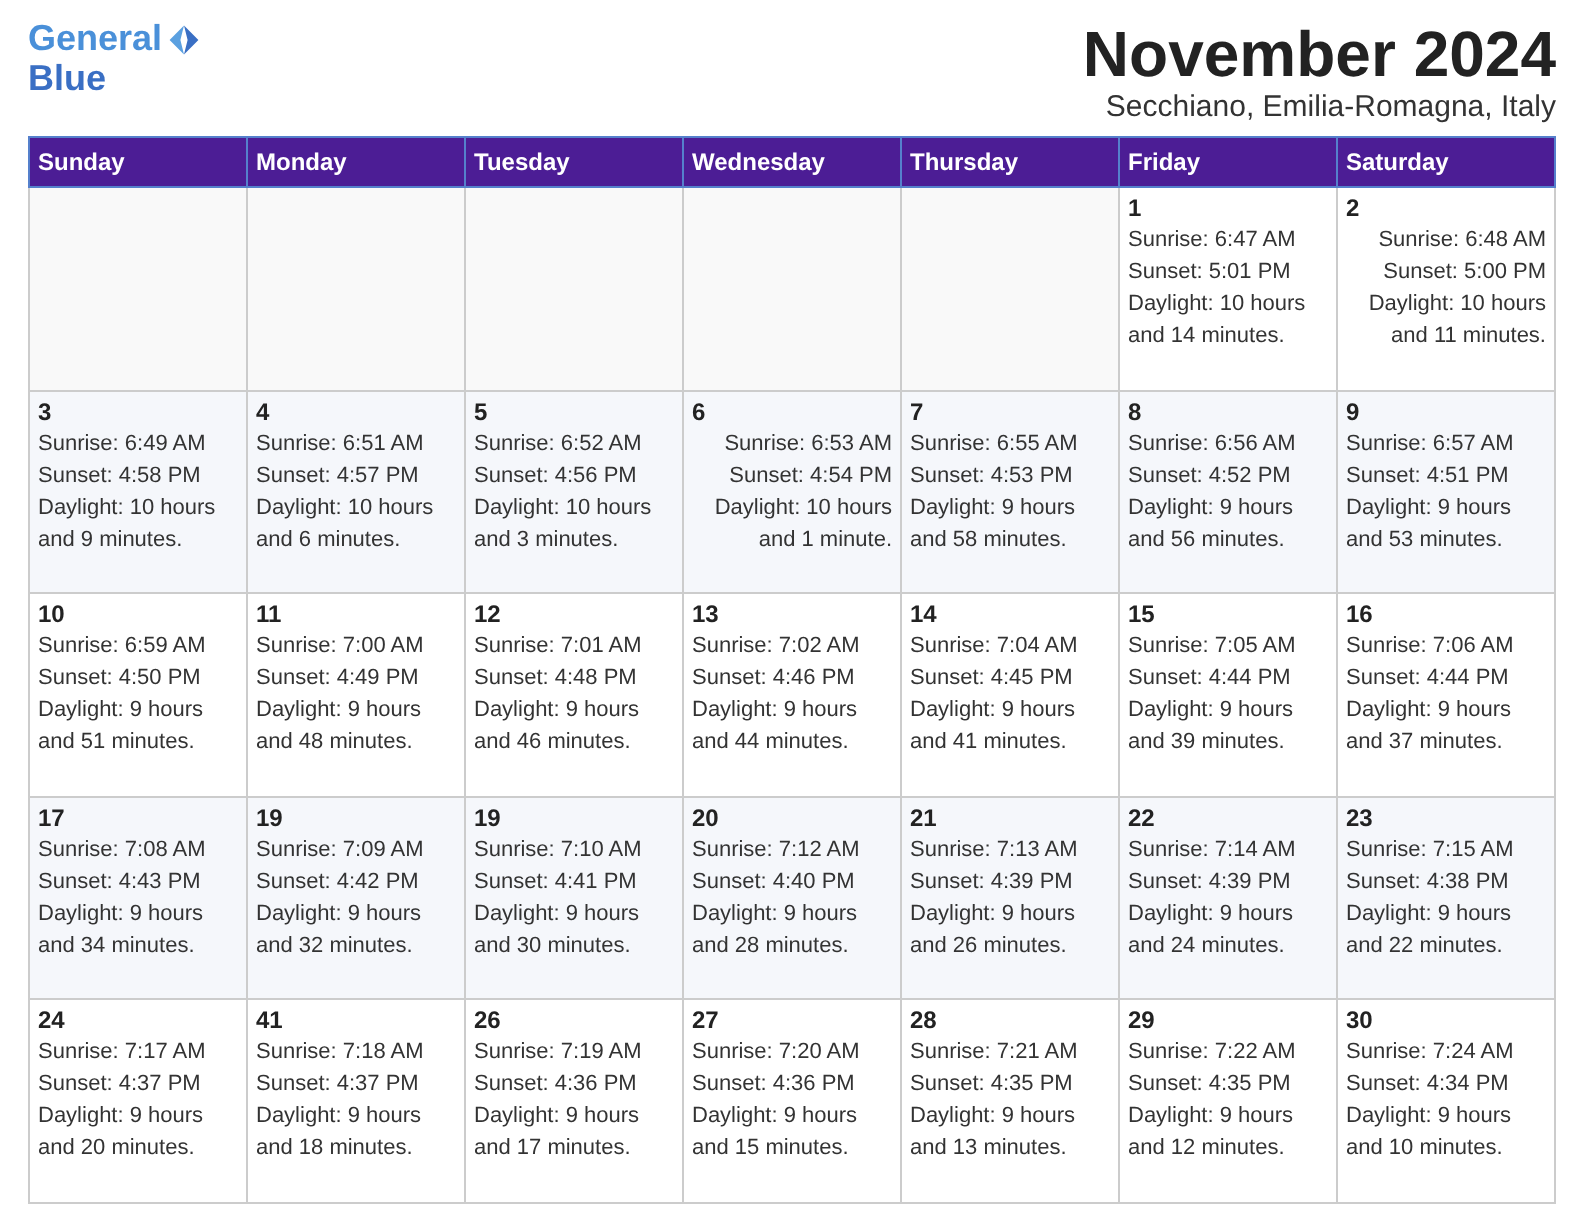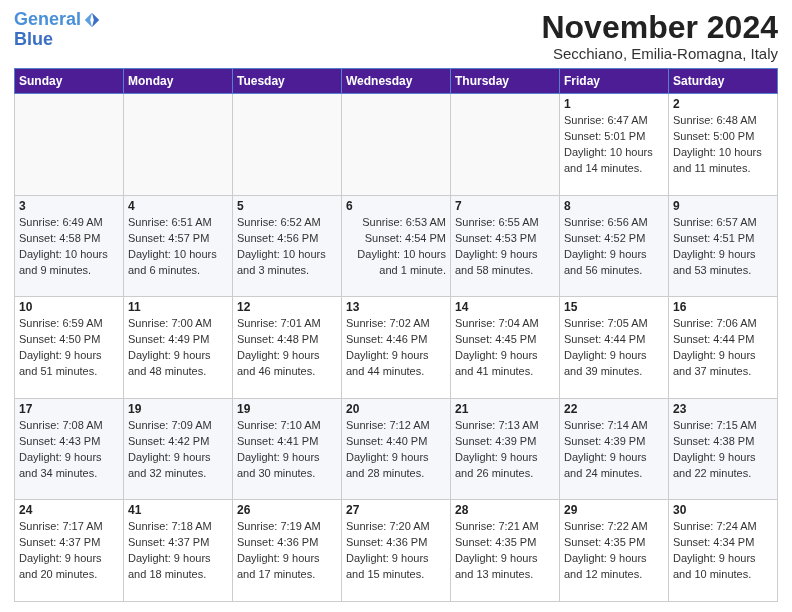--- a/index.html
+++ b/index.html
@@ -146,21 +146,21 @@
           <td class="empty"></td>
           <td>
             <span class="day-num">1</span>
             <div class="day-info" style="white-space: pre-line;">Sunrise: 6:47 AM
 Sunset: 5:01 PM
 Daylight: 10 hours
 and 14 minutes.</div>
           </td>
           <td>
             <span class="day-num">2</span>
-            <div class="day-info" style="white-space: pre-line;">Sunrise: 6:48 AM
+            <div class="day-info" style="white-space: pre-line; text-align: right;">Sunrise: 6:48 AM
 Sunset: 5:00 PM
 Daylight: 10 hours
 and 11 minutes.</div>
           </td>
         </tr>
         <tr>
           <td>
             <span class="day-num">3</span>
             <div class="day-info" style="white-space: pre-line;">Sunrise: 6:49 AM
 Sunset: 4:58 PM

